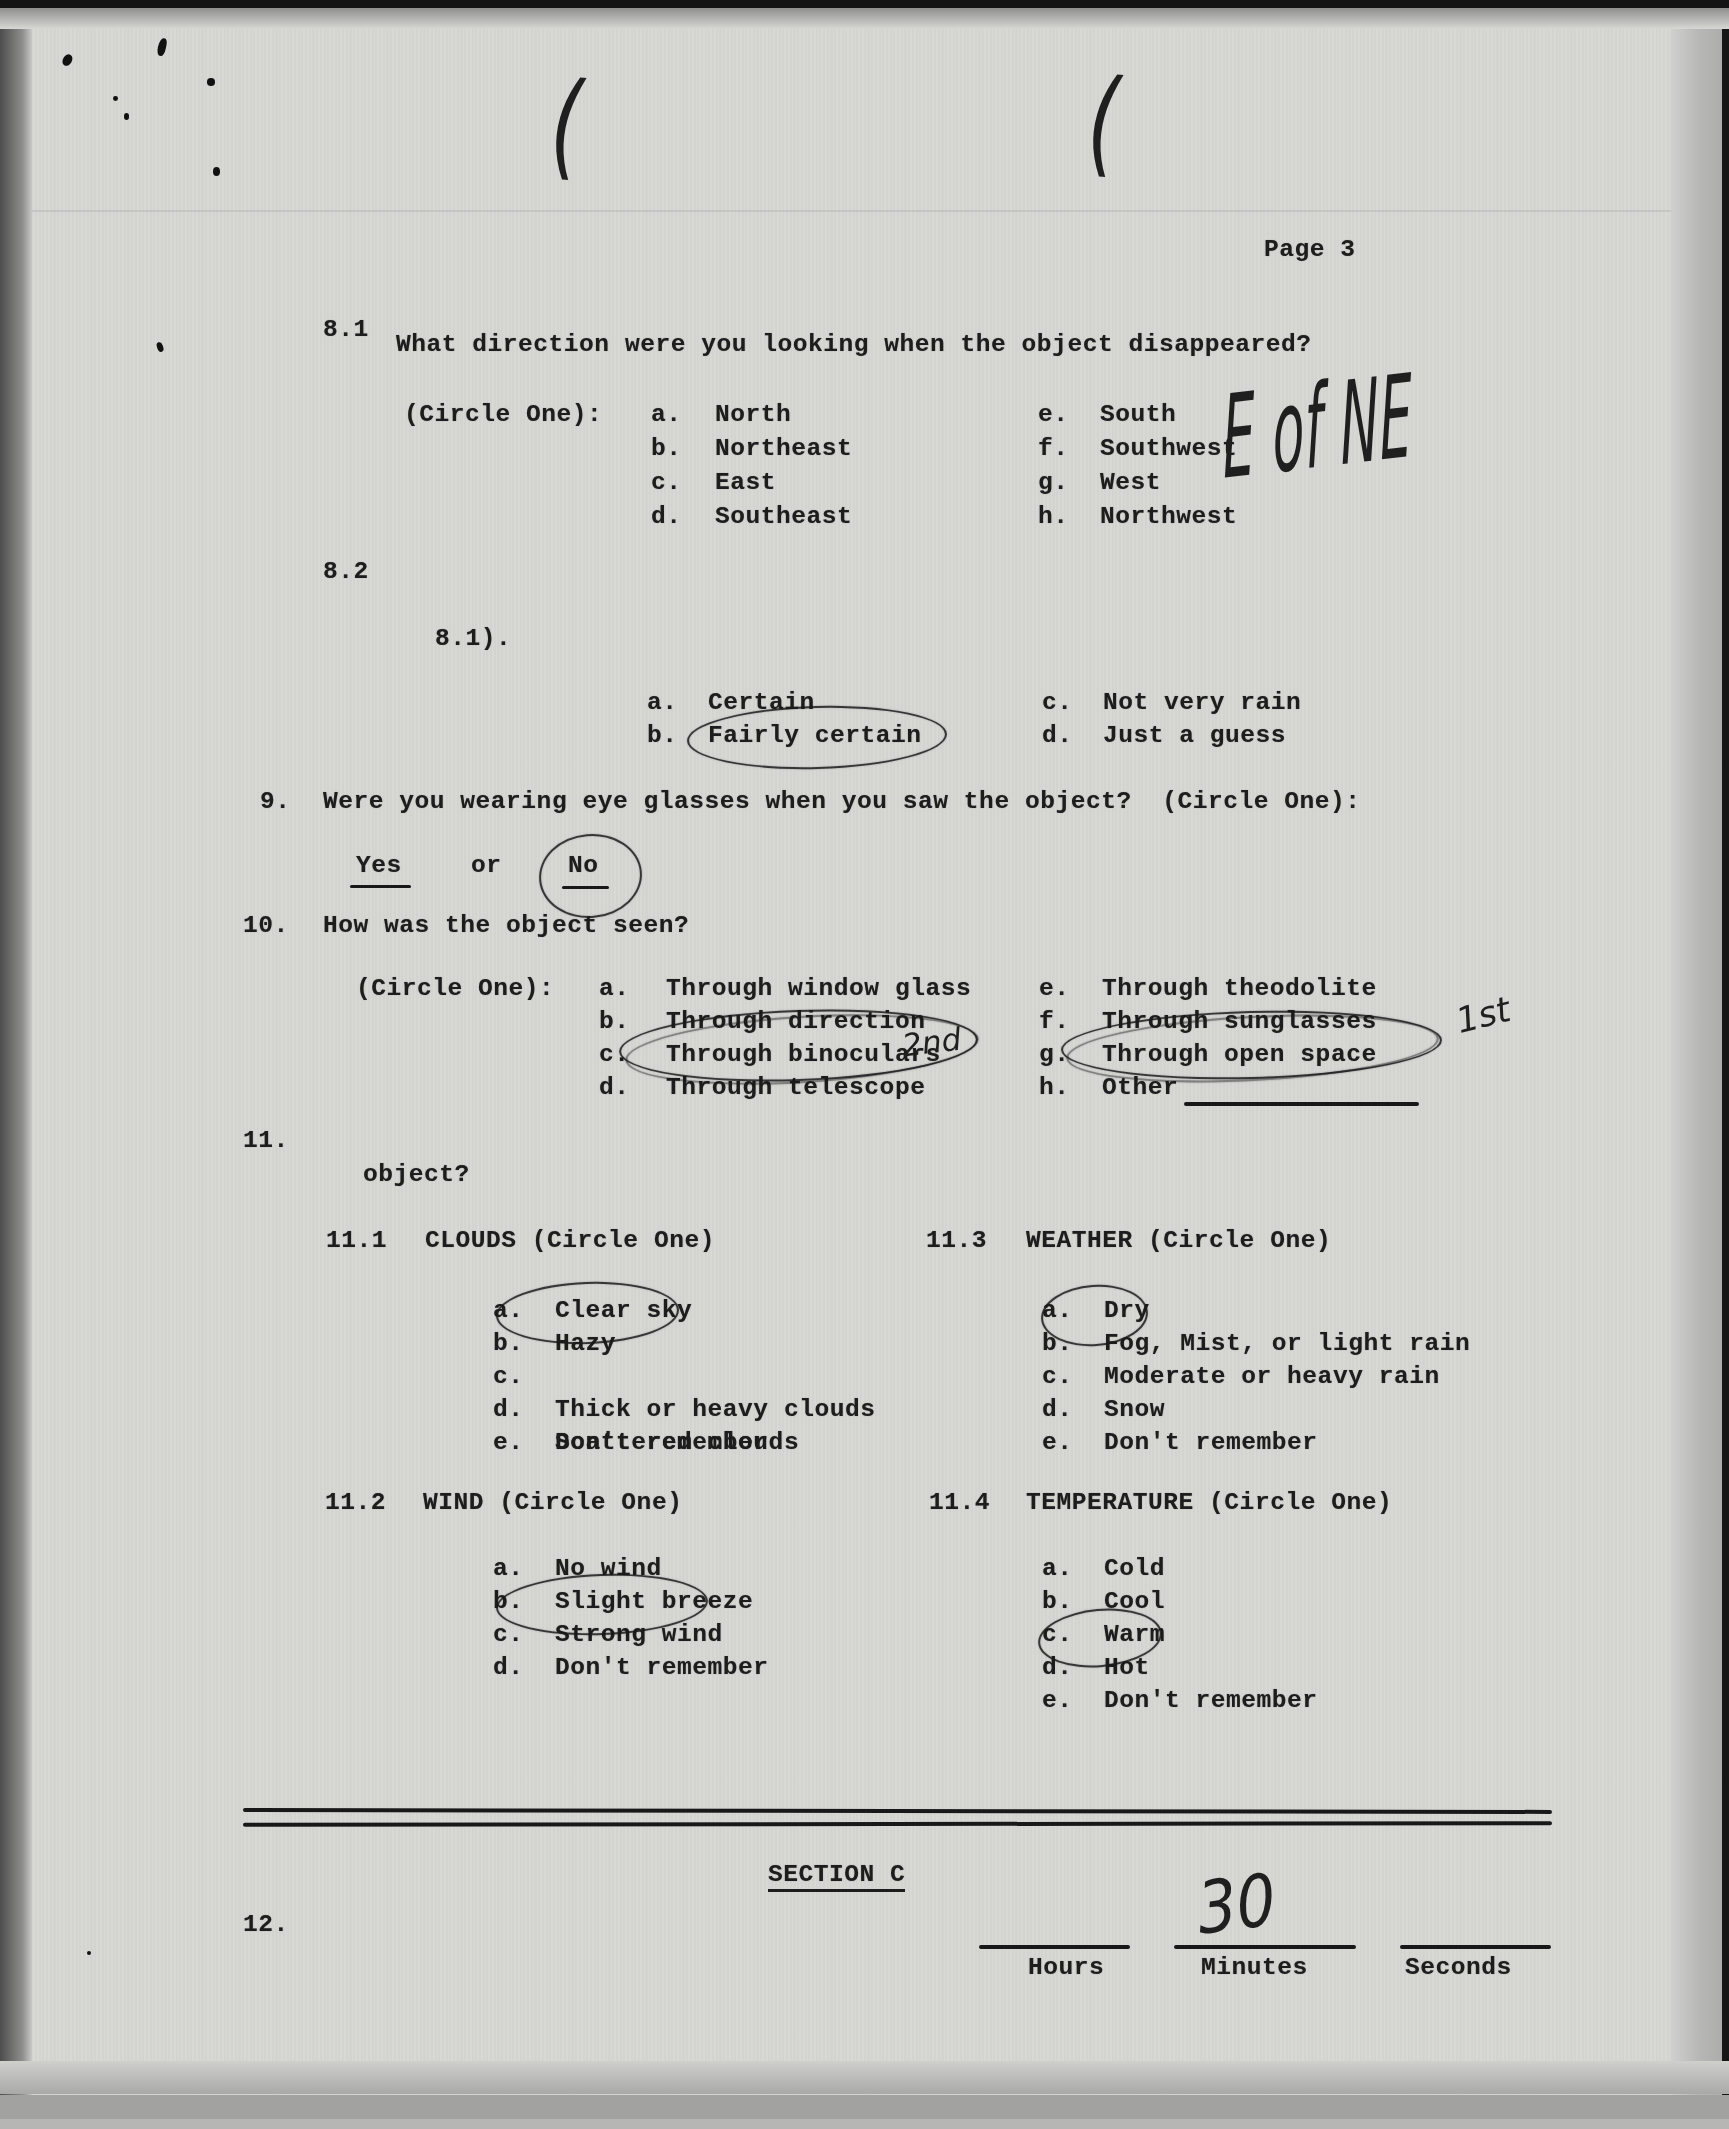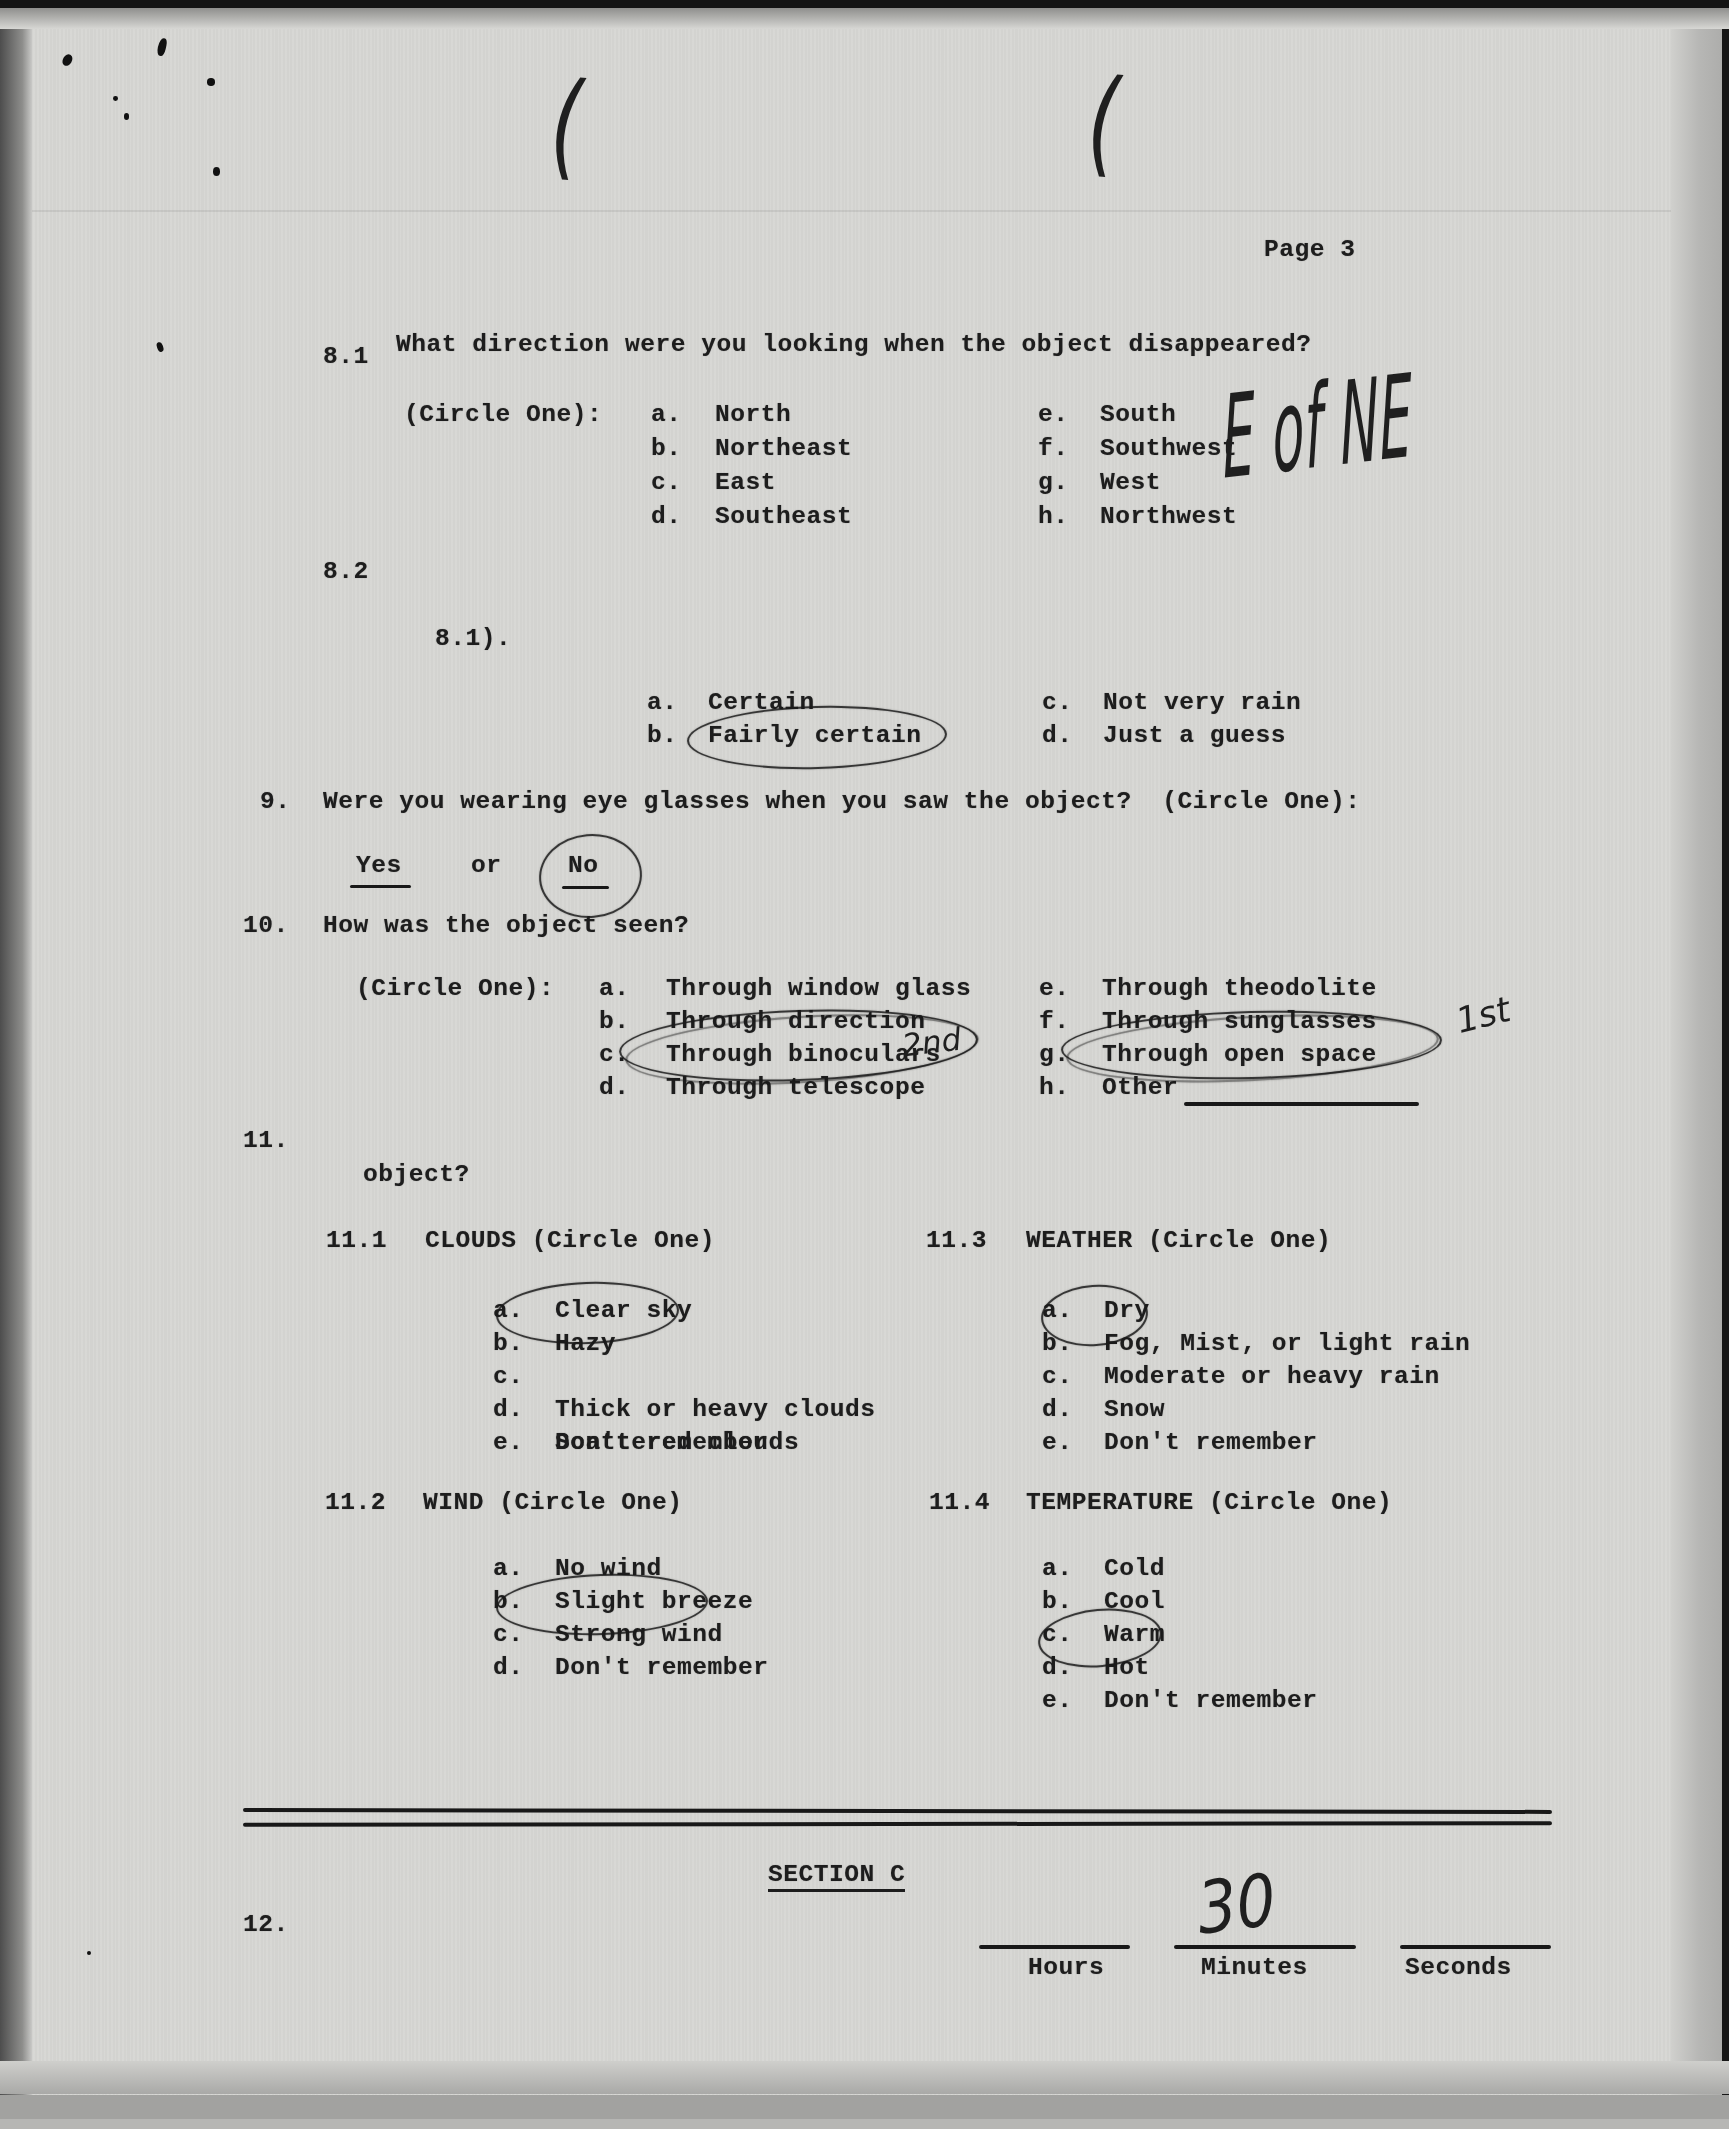--- a/index.html
+++ b/index.html
@@ -51,21 +51,21 @@
   <div class="speck" style="left:124px;top:113px;width:5.3px;height:7px"></div>
   <div class="speck" style="left:213px;top:167px;width:7px;height:8.5px"></div>
   <div class="speck" style="left:157px;top:342px;width:6.4px;height:9.6px;transform:rotate(-20deg)"></div>
   <div class="speck" style="left:87px;top:1951px;width:4.3px;height:4.3px"></div>
 
   <div class="hand" style="left:553px;top:56px;font-size:80px;transform:scaleY(1.45) rotate(3deg);transform-origin:left top;">(</div>
   <div class="hand" style="left:1090px;top:53px;font-size:80px;transform:scaleY(1.45) rotate(3deg);transform-origin:left top;">(</div>
 
   <div class="t" style="left:1264px;top:235px">Page 3</div>
 
-  <div class="t" style="left:323px;top:342px">8.1</div>
+  <div class="t" style="left:323px;top:315px">8.1</div>
   <div class="t" style="left:396px;top:330px">What direction were you looking when the object disappeared?</div>
   <div class="t" style="left:404px;top:400px">(Circle One):</div>
 
   <div class="t" style="left:651px;top:400px">a.</div>
   <div class="t" style="left:715px;top:400px">North</div>
   <div class="t" style="left:651px;top:434px">b.</div>
   <div class="t" style="left:715px;top:434px">Northeast</div>
   <div class="t" style="left:651px;top:468px">c.</div>
   <div class="t" style="left:715px;top:468px">East</div>
   <div class="t" style="left:651px;top:502px">d.</div>

